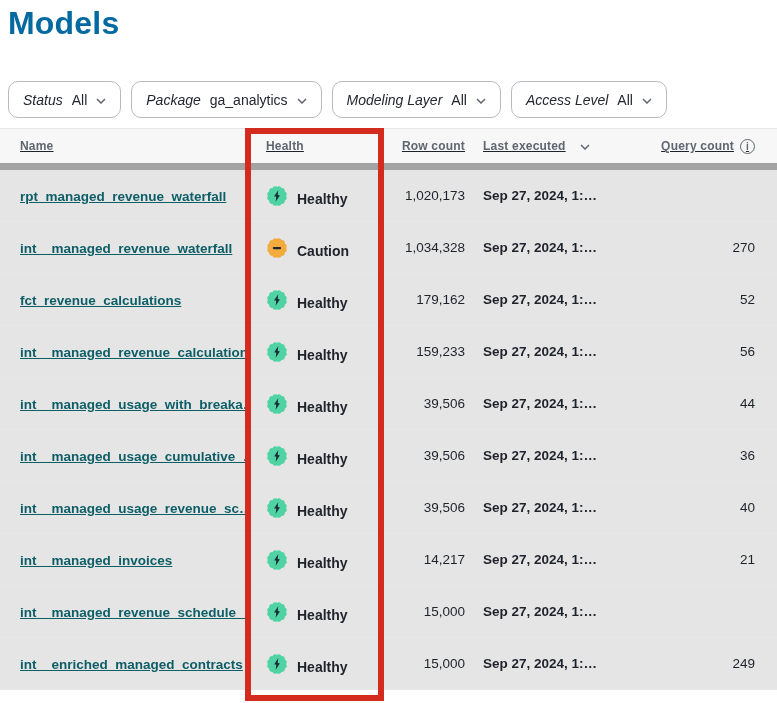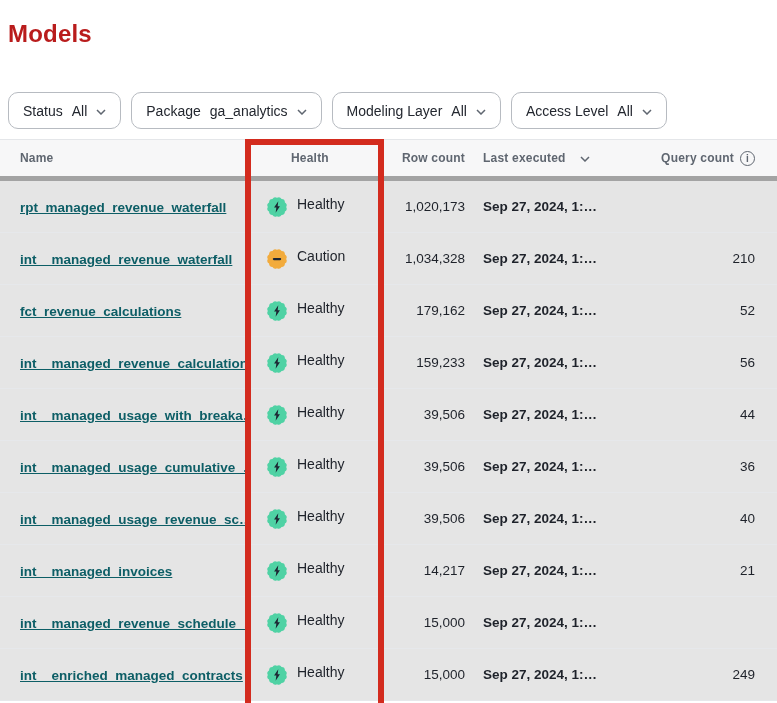--- a/index.html
+++ b/index.html
@@ -1,55 +1,55 @@
 <!DOCTYPE html>
 <html><head>
 <meta charset="utf-8">
 <style>
   * { box-sizing: border-box; margin: 0; padding: 0; }
   html,body { width: 777px; height: 703px; background: #ffffff;
     font-family: "Liberation Sans", sans-serif; color: #1e222a; overflow: hidden; }
   .page { position: relative; width: 777px; height: 703px; }
 
   
-  .page-title { margin: 17px 0 0 8px; font-size: 24px; line-height: 34px;
-    font-weight: 600; color: #b91c1c; letter-spacing: 0.2px; }
+  .page-title { margin: 6px 0 0 8px; font-size: 32px; line-height: 34px;
+    font-weight: 600; color: #0369a1; letter-spacing: 0.2px; }
 
   
   .filters { display: flex; gap: 10px; margin: 41px 0 0 8px; }
   .chip { display: inline-flex; align-items: center; gap: 9px; height: 37px;
     padding: 0 14px; border: 1px solid #b7bbc1; border-radius: 10px;
     background: #fff; font-size: 14px; color: #23272f; cursor: pointer; }
-  .chip .chip-label { color: #23272f; }
+  .chip .chip-label { color: #23272f; font-style: italic; }
   .chip .chip-value { color: #23272f; }
   .chev { display: inline-block; margin-top: 2px; }
 
   
   .table { margin-top: 10px; width: 777px; }
   .thead, .trow { display: grid;
     grid-template-columns: 245px 138px 87px 155px 1fr; align-items: center; }
   .thead { height: 42px; background: #f7f7f8;
-    border-top: 1px solid #e4e6e9; border-bottom: 5px solid #a3a3a3; }
+    border-top: 1px solid #e4e6e9; border-bottom: 7px solid #a3a3a3; text-decoration: underline; }
   .th { font-size: 12px; font-weight: 700; color: #5f6670; letter-spacing: .2px; }
   .th-name { padding-left: 20px; }
-  .th-health { padding-left: 21px; margin-left: 25px; }
+  .th-health { padding-left: 21px; }
   .th-rowcount { text-align: right; padding-right: 5px; }
   .th-lastexec { padding-left: 13px; display: flex; align-items: center; gap: 14px; }
   .th-querycount { text-align: center; padding-right: 22px; display: flex;
     align-items: center; justify-content: flex-end; gap: 6px; }
   .info-icon { display: inline-flex; align-items: center; justify-content: center;
     width: 15px; height: 15px; border: 1.4px solid #5f6670; border-radius: 50%;
     font-size: 10px; font-weight: 700; color: #5f6670; font-style: normal;
     cursor: pointer; }
 
   .trow { height: 52px; border-bottom: 1px solid #e6e8eb; background: #e5e5e5; }
   .td-name { padding-left: 20px; overflow: hidden; white-space: nowrap; }
   .model-link { font-size: 13.5px; font-weight: 700; color: #0d5e66;
     text-decoration: underline; cursor: pointer; }
-  .td-health { padding-left: 21px; display: flex; align-items: flex-start; gap: 9px; }
+  .td-health { padding-left: 21px; display: flex; align-items: flex-end; gap: 9px; font-weight: bold; }
   .health-label { font-size: 14px; color: #1e222a; }
   .td-rowcount { text-align: right; padding-right: 5px; font-size: 13.5px; }
   .td-lastexec { padding-left: 13px; font-size: 13.5px; white-space: nowrap; font-weight: bold; }
   .td-querycount { text-align: right; padding-right: 22px; font-size: 13.5px; }
 
   
   .badge { width: 22px; height: 22px; flex: 0 0 22px; }
   .badge .seal { fill: #4fd2a4; }
   .badge .glyph { fill: #1d2633; }
   .badge.healthy .glyph-dash { display: none; }
@@ -139,21 +139,21 @@
     <div class="td-health">
       <svg class="badge caution" viewBox="0 0 24 24">
     <path class="seal" d="M22,12 Q23.79,15.16 20.66,17 Q20.63,20.63 17,20.66 Q15.16,23.79 12,22 Q8.84,23.79 7,20.66 Q3.37,20.63 3.34,17 Q0.21,15.16 2,12 Q0.21,8.84 3.34,7 Q3.37,3.37 7,3.34 Q8.84,0.21 12,2 Q15.16,0.21 17,3.34 Q20.63,3.37 20.66,7 Q23.79,8.84 22,12 Z"></path>
     <path class="glyph glyph-bolt" d="M13.4,5.6 L8.8,12.6 L11.3,12.6 L10.5,18.4 L15.2,11.3 L12.7,11.3 Z"></path>
     <rect class="glyph glyph-dash" x="7.4" y="10.8" width="9.2" height="2.5" rx="1.25"></rect>
   </svg>
       <span class="health-label">Caution</span>
     </div>
     <div class="td-rowcount">1,034,328</div>
     <div class="td-lastexec">Sep 27, 2024, 1:…</div>
-    <div class="td-querycount">210</div>
+    <div class="td-querycount">270</div>
   </div>
 
   <div class="trow">
     <div class="td-name">
       <a class="model-link">fct_revenue_calculations</a>
     </div>
     <div class="td-health">
       <svg class="badge healthy" viewBox="0 0 24 24">
     <path class="seal" d="M22,12 Q23.79,15.16 20.66,17 Q20.63,20.63 17,20.66 Q15.16,23.79 12,22 Q8.84,23.79 7,20.66 Q3.37,20.63 3.34,17 Q0.21,15.16 2,12 Q0.21,8.84 3.34,7 Q3.37,3.37 7,3.34 Q8.84,0.21 12,2 Q15.16,0.21 17,3.34 Q20.63,3.37 20.66,7 Q23.79,8.84 22,12 Z"></path>
     <path class="glyph glyph-bolt" d="M13.4,5.6 L8.8,12.6 L11.3,12.6 L10.5,18.4 L15.2,11.3 L12.7,11.3 Z"></path>

